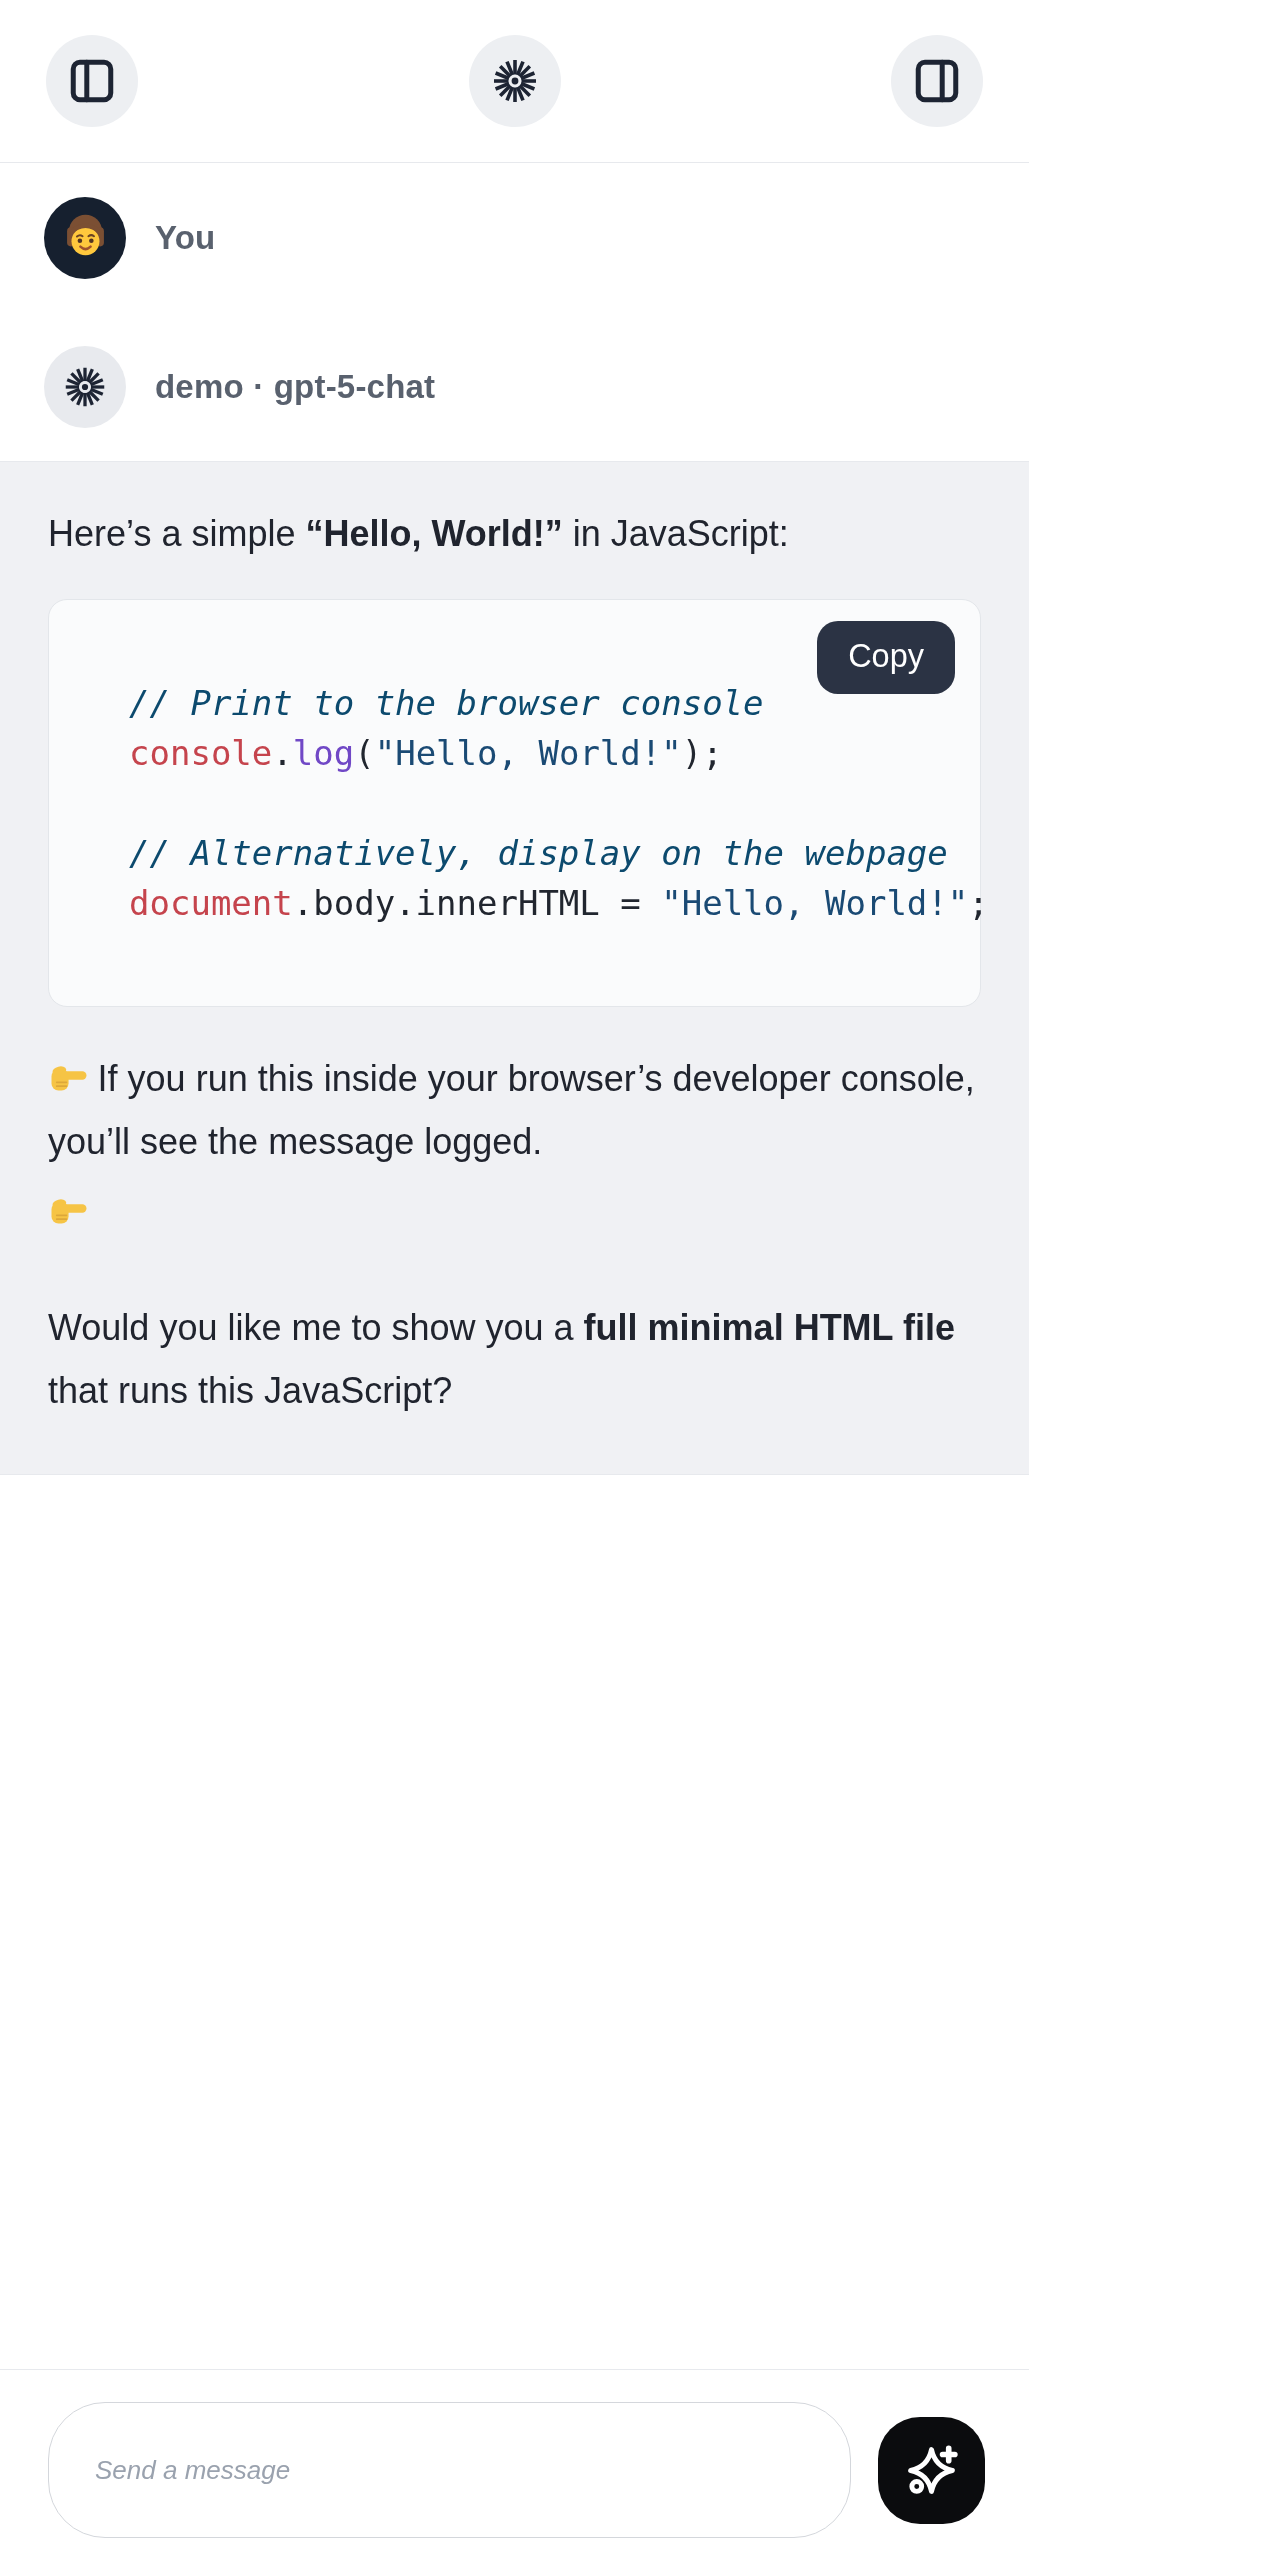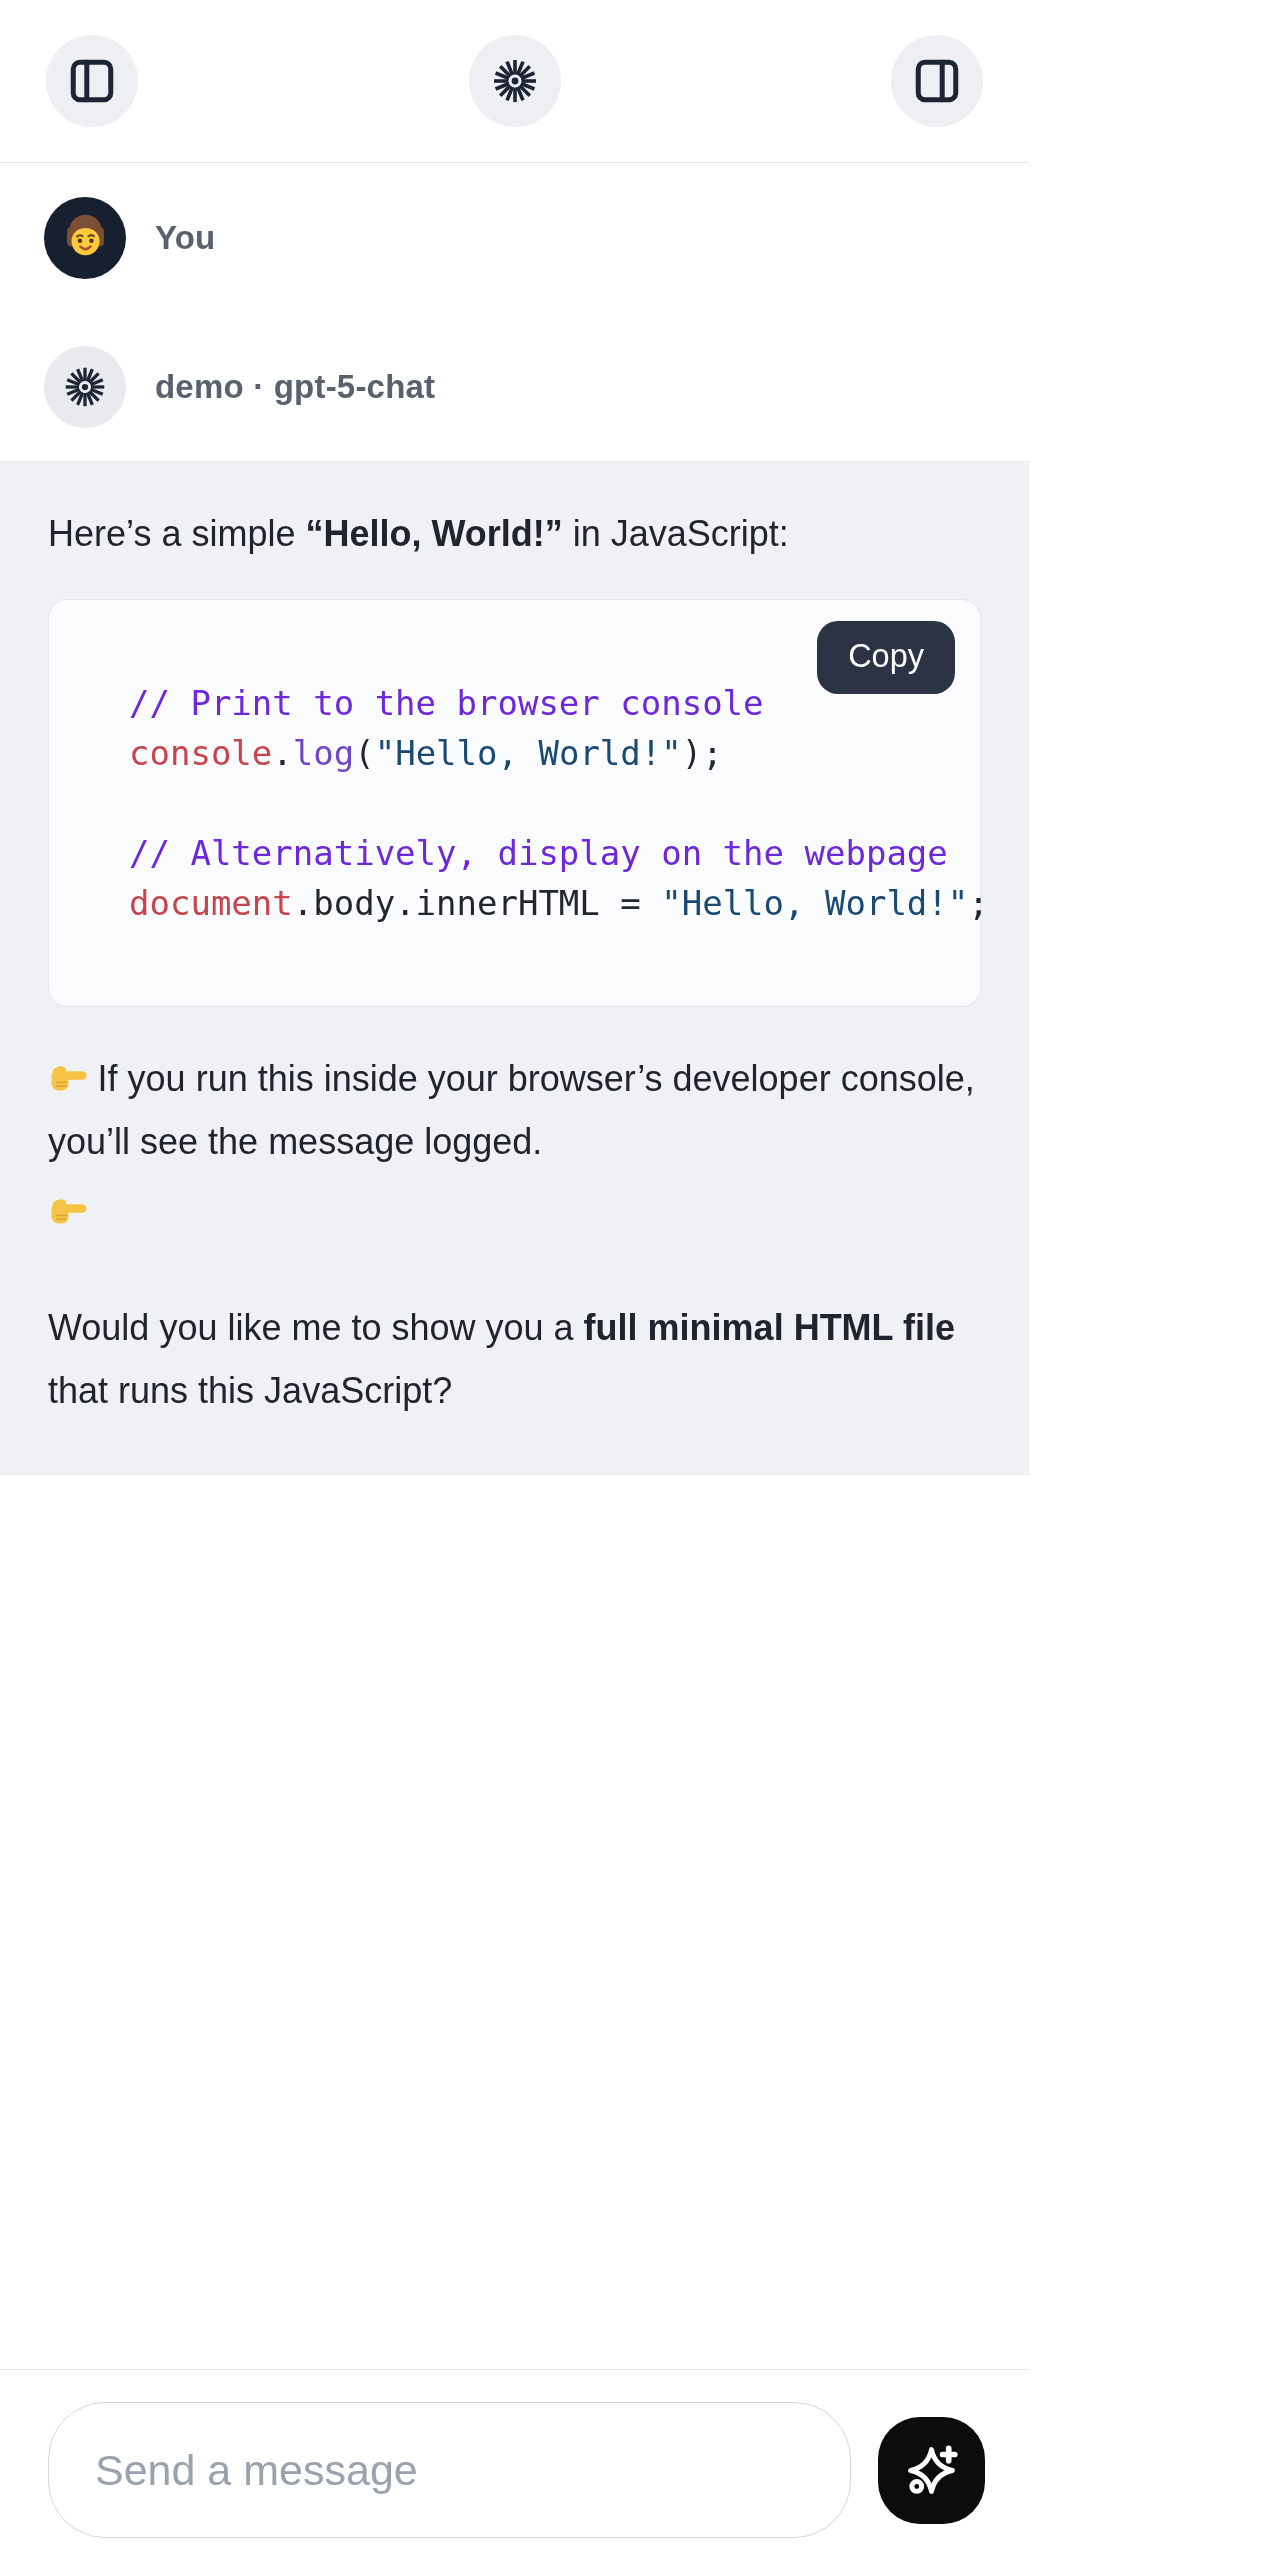--- a/index.html
+++ b/index.html
@@ -84,21 +84,21 @@
     padding:19px 31px 21px;
     cursor:pointer;
   }
   .code {
     font-family:"DejaVu Sans Mono", monospace;
     font-size:34px; line-height:50px;
     color:#21262f;
     white-space:pre;
   }
   .code-line { min-height:50px; }
-  .tok-comment  { color:#6d28d9; }
+  .tok-comment  { color:#0c4a6e;font-style:italic; }
   .tok-variable { color:#c5444d; }
   .tok-function { color:#7048c6; }
   .tok-string   { color:#1a4a74; }
   .tok-plain    { color:#21262f; }
 
   
   .pointer-para { margin-top:40px; }
   .pointer-para + .pointer-para { margin-top:7.6px; }
   .question-para { margin-top:52px; }
   .emoji-hand {
@@ -115,23 +115,24 @@
     border-top:1.9px solid #e7e9ed;
     background:#fff;
     display:flex; align-items:center;
     padding:0 44px 5.7px 48px; gap:27px;
   }
   .composer-input {
     flex:1 1 auto; height:136px;
     border:1.9px solid #d4d7dc; border-radius:57px;
     background:#fff;
     font-family:"Liberation Sans", sans-serif;
-    font-size:43px; color:#404040;
+    font-size:26px; color:#404040;
     padding:0 46px;
     outline:none;
+    font-style:italic;
   }
   .composer-input::placeholder { color:#9aa2ae; }
   .send-btn {
     width:107px; height:107px; flex:0 0 107px;
     border:none; border-radius:42px;
     background:#0b0c0e;
     display:flex; align-items:center; justify-content:center;
     cursor:pointer;
   }
 

